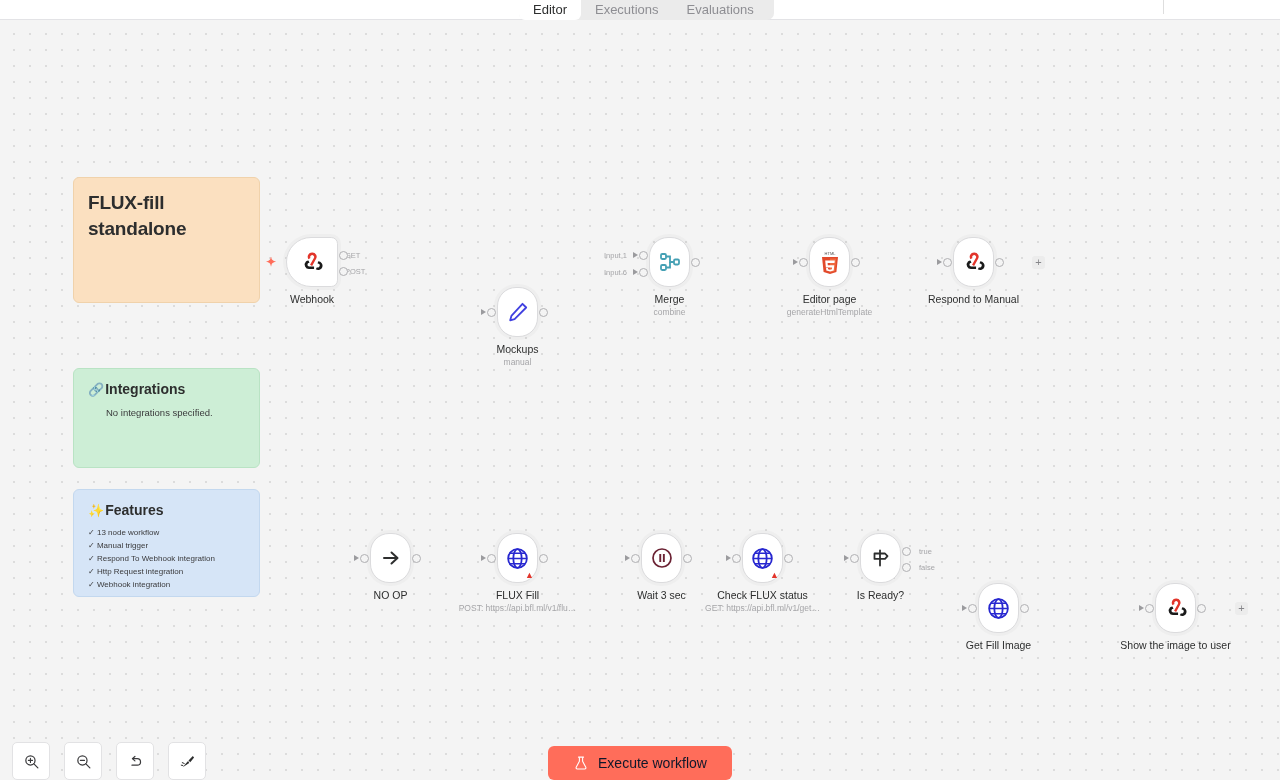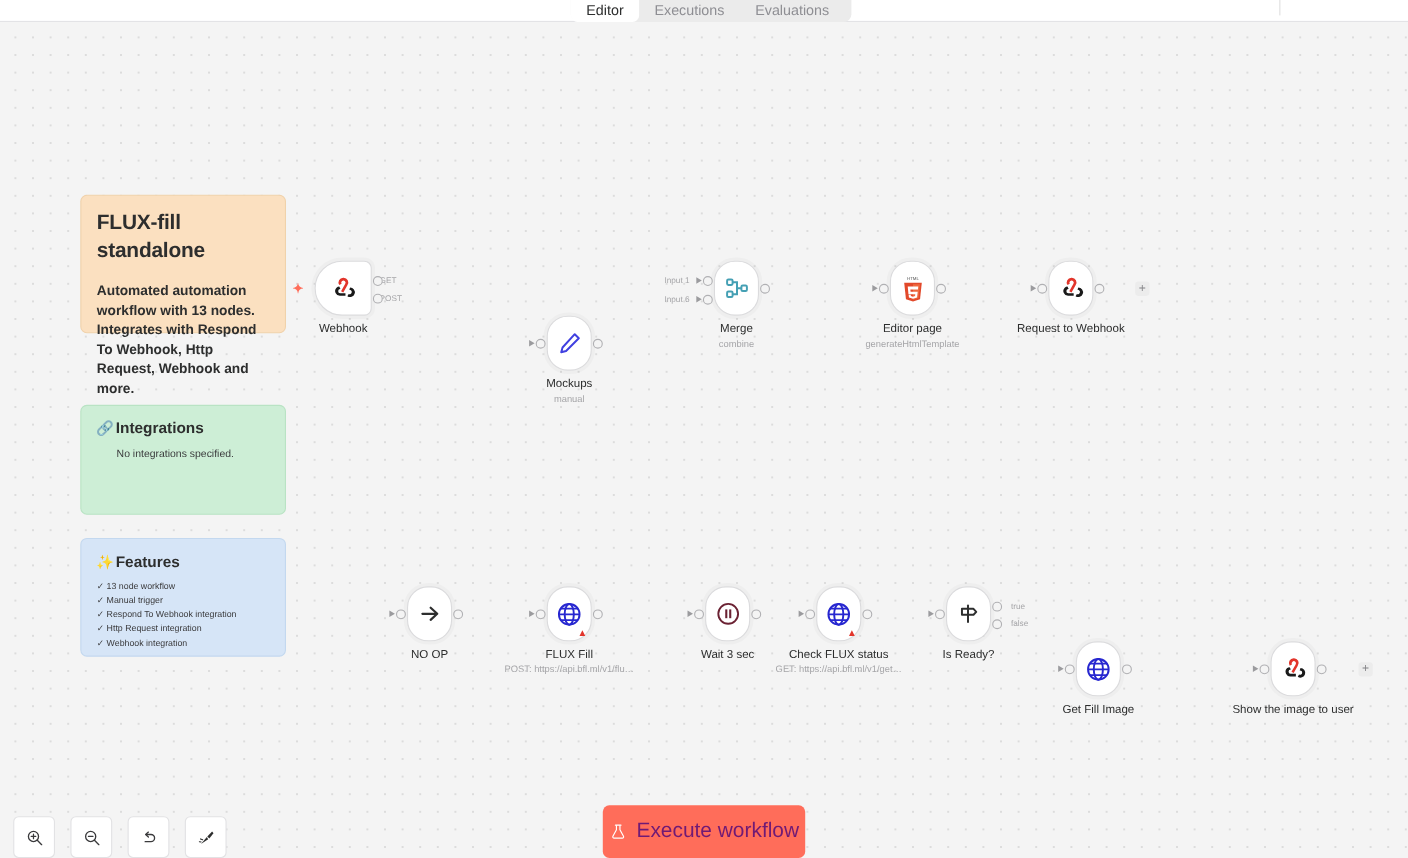--- a/index.html
+++ b/index.html
@@ -167,23 +167,23 @@
     width: 38px; height: 38px;
     background: #ffffff; border: 1px solid #e2e2e4;
     border-radius: 5px;
     display: flex; align-items: center; justify-content: center;
     cursor: pointer;
   }
 
   
   #execute-btn {
     position: absolute; left: 548px; bottom: 0px;
-    width: 184px; height: 48px;
+    width: 184px; height: 34px;
     background: #ff6d5a; border-radius: 6px;
-    color: #701a75; font-size: 19px;
+    color: #0f172a; font-size: 14px;
     display: flex; align-items: center; justify-content: center;
     gap: 9px; cursor: pointer; z-index: 50;
   }
 
   
   #links { position: absolute; inset: 0; z-index: 8; pointer-events: none; }
   .lk { fill: none; stroke: #b6b6b9; stroke-width: 1.1; }
 </style>
 </head>
 <body>
@@ -220,21 +220,20 @@
 
     <path d="M783 631 L773 635 L783 639 Z" fill="#b6b6b9"></path>
 
     <path class="lk" d="M1031 608 L1148 608"></path>
 
     <path class="lk" d="M1208 608 L1234 608"></path>
   </svg>
 
   <div class="sticky" id="sticky-main">
     <div class="st-title">FLUX-fill standalone</div>
-    <div class="st-body">Automated automation workflow with 13 nodes. Integrates with Respond To Webhook, Http Request, Webhook and more.</div>
   </div>
 
   <div class="sticky" id="sticky-integrations">
     <div class="st-h">
       <span class="st-emoji">🔗</span>
       <span>Integrations</span>
     </div>
     <div class="st-p">No integrations specified.</div>
   </div>
 
@@ -320,21 +319,21 @@
     <div class="node-box">
       <div class="arrow-in"></div>
       <div class="ep in"></div>
       <svg class="icon" width="26" height="26" viewBox="0 0 24 24">
         <path d="M12 3.2a4 4 0 0 0-3.3 6.2l1.9-1.1a1.8 1.8 0 1 1 3 .2l-3.4 6 1.9 1.1 3.3-5.9A4 4 0 0 0 12 3.2z" fill="#e2352b"></path>
         <path d="M6.4 11.6a4 4 0 0 0 3.1 6.8h4.4v-2.2H9.5a1.8 1.8 0 1 1 .2-3.6l-1-2a4 4 0 0 0-2.3 1z" fill="#1a1a1a"></path>
         <path d="M17.8 11.4a4 4 0 1 1-2.3 7.3l1.1-1.9a1.8 1.8 0 1 0 .5-3.4z" fill="#1a1a1a"></path>
       </svg>
       <div class="ep out"></div>
     </div>
-    <div class="node-label">Request to Webhook</div>
+    <div class="node-label">Respond to Manual</div>
   </div>
   <div class="plus-ep" style="left:1032px; top:256px;">+</div>
 
   <div class="node" style="left:370px; top:533px;">
     <div class="node-box">
       <div class="arrow-in"></div>
       <div class="ep in"></div>
       <svg class="icon" width="24" height="24" viewBox="0 0 24 24">
         <path d="M5 12 H18 M12.5 6.5 L18.5 12 L12.5 17.5" fill="none" stroke="#2d2e2e" stroke-width="2" stroke-linecap="round" stroke-linejoin="round"></path>
       </svg>

